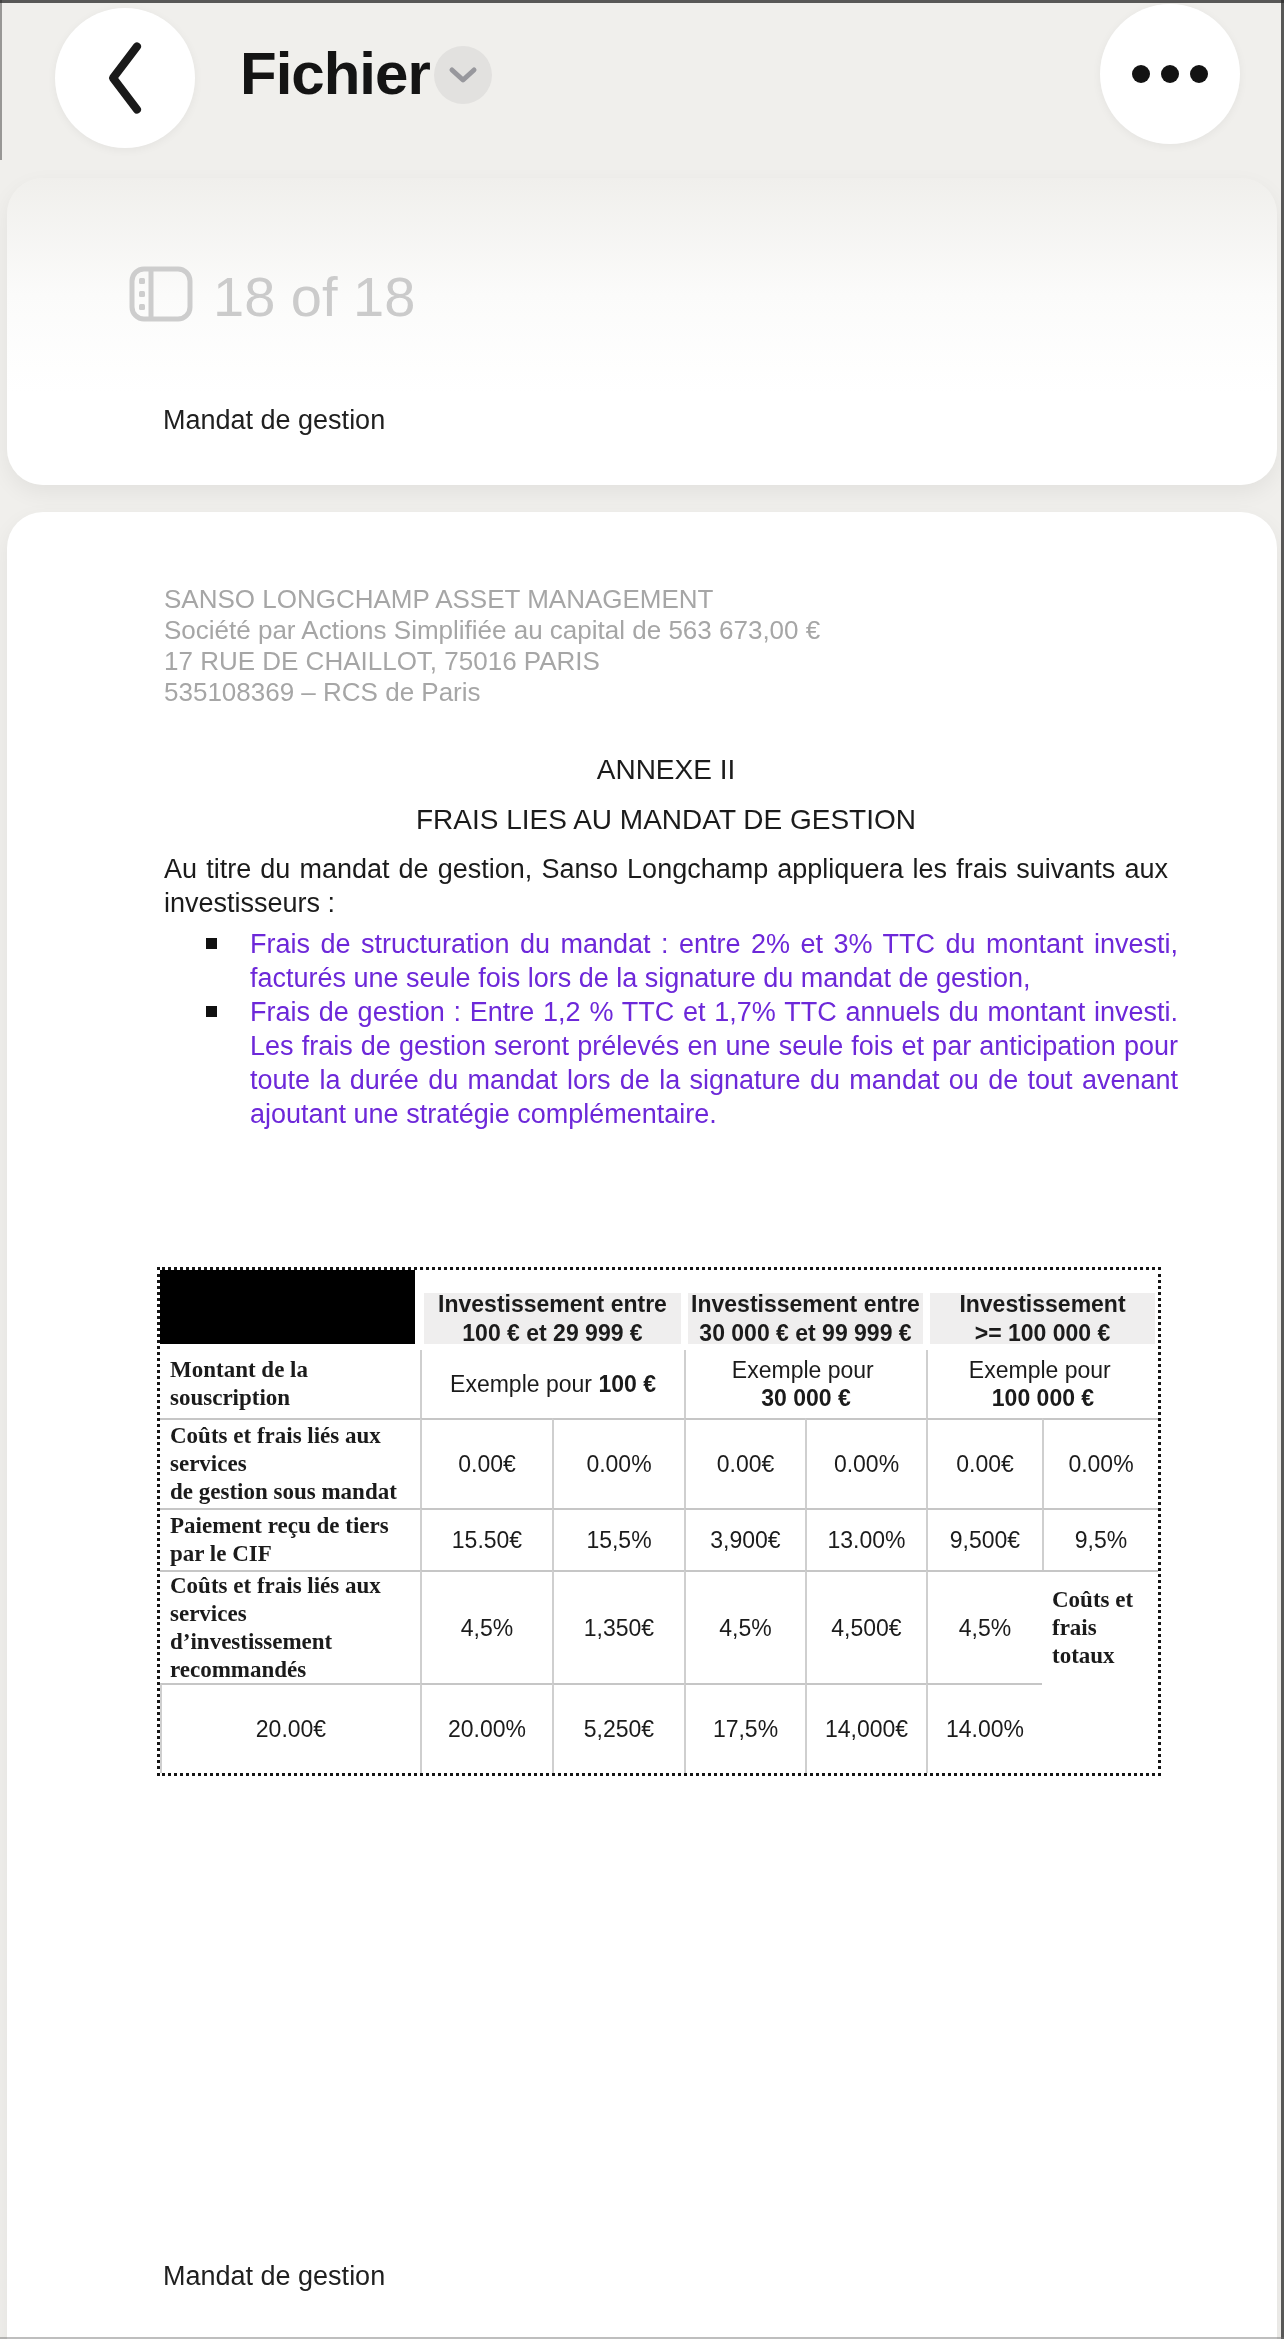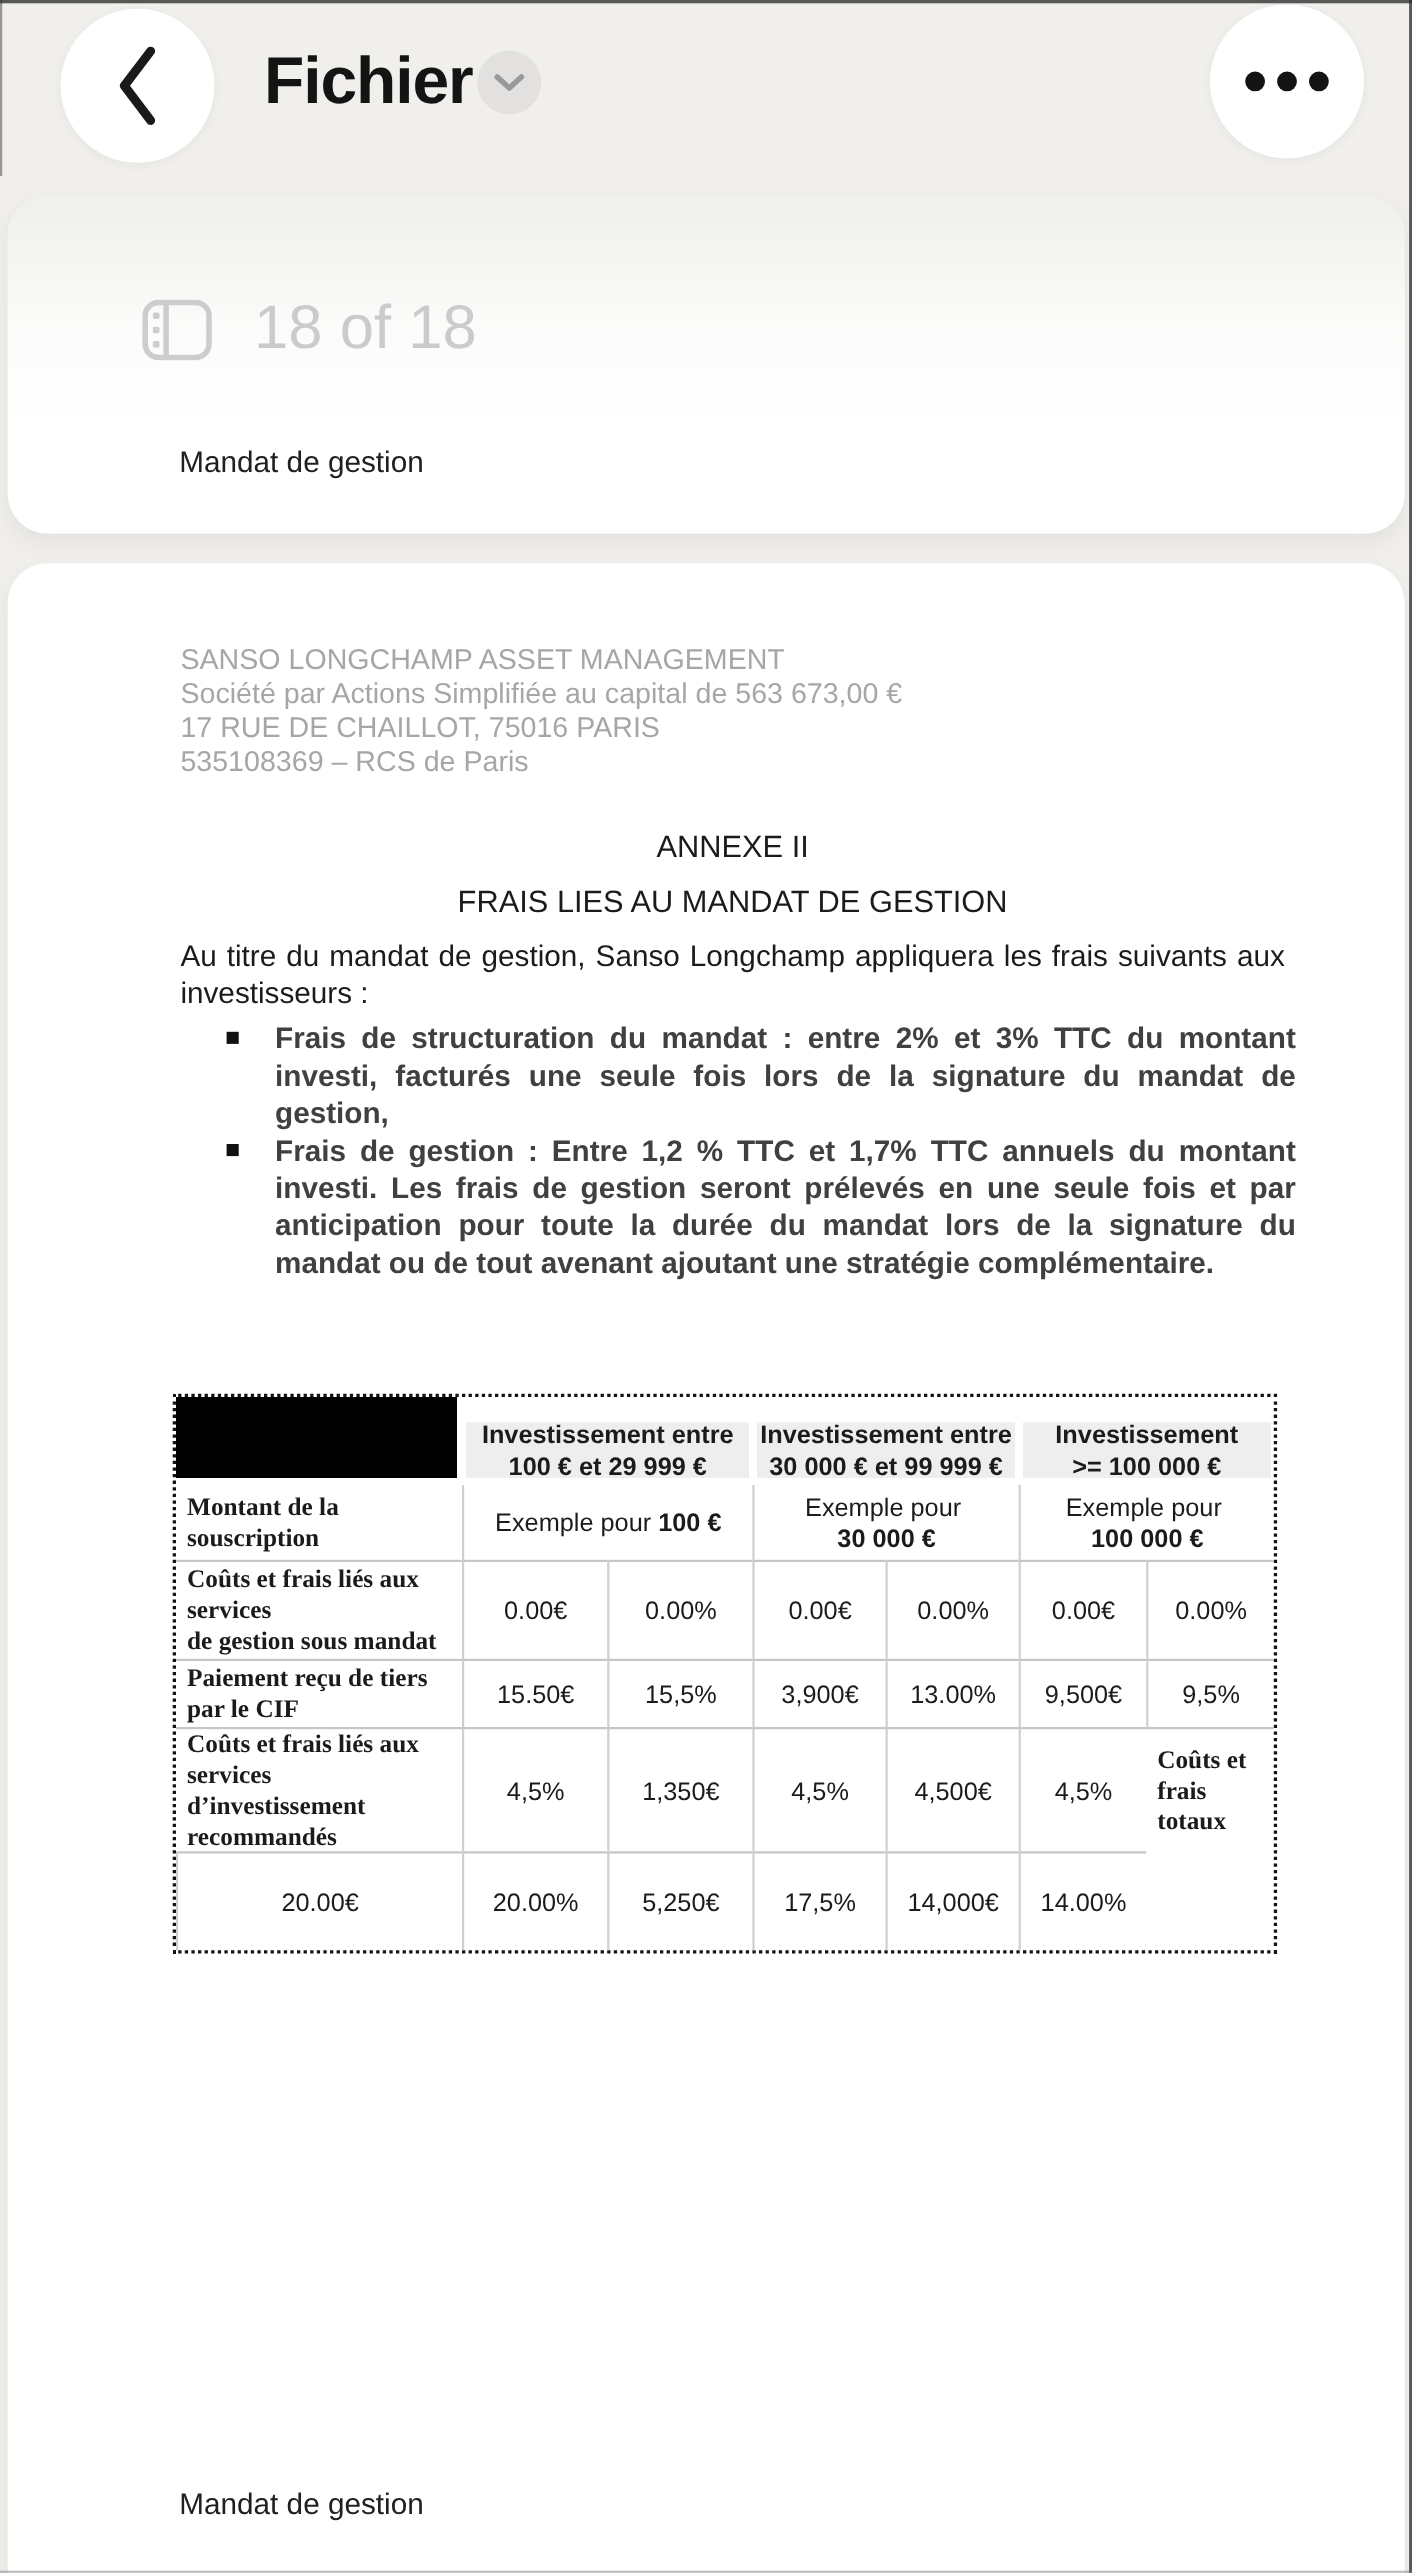--- a/index.html
+++ b/index.html
@@ -47,21 +47,21 @@
   }
   .card-prev{
     top:178px;height:307px;
     background:linear-gradient(180deg,#f0efec 0%,#fbfbfa 38%,#ffffff 70%);
   }
   .card-main{top:512px;height:2062px;}
 
   
   .page-indicator{
     position:absolute;left:122px;top:88px;
-    display:flex;align-items:flex-end;gap:38px;color:#cbcbcb;
+    display:flex;align-items:flex-start;gap:20px;color:#cbcbcb;
   }
   .page-indicator .label{font-size:56px;line-height:62px;font-weight:400;}
 
   .page-footer{
     position:absolute;left:156px;font-size:27px;color:#202020;line-height:32px;
   }
   .card-prev .page-footer{top:226px;}
   .card-main .page-footer{top:1748px;}
 
   
@@ -72,21 +72,21 @@
   }
   .annexe-title{top:242px;}
   .annexe-subtitle{top:292px;}
   .intro{
     position:absolute;left:157px;top:340px;width:1004px;
     font-size:27px;line-height:34px;text-align:justify;color:#1b1b1b;
   }
   .fees-list{position:absolute;left:197px;top:415px;width:974px;}
   .fee-item{
     position:relative;padding-left:46px;width:928px;
-    font-size:27px;line-height:34px;text-align:justify;color:#404040;font-weight:bold;
+    font-size:27px;line-height:34px;text-align:justify;color:#6d28d9;
   }
   .fee-item .bullet{
     position:absolute;left:2px;top:11px;width:11px;height:11px;background:#111;display:block;
   }
   .costs-heading{
     position:absolute;left:157px;top:668px;
     font-size:27px;font-weight:700;color:#151515;line-height:32px;
   }
 
   

